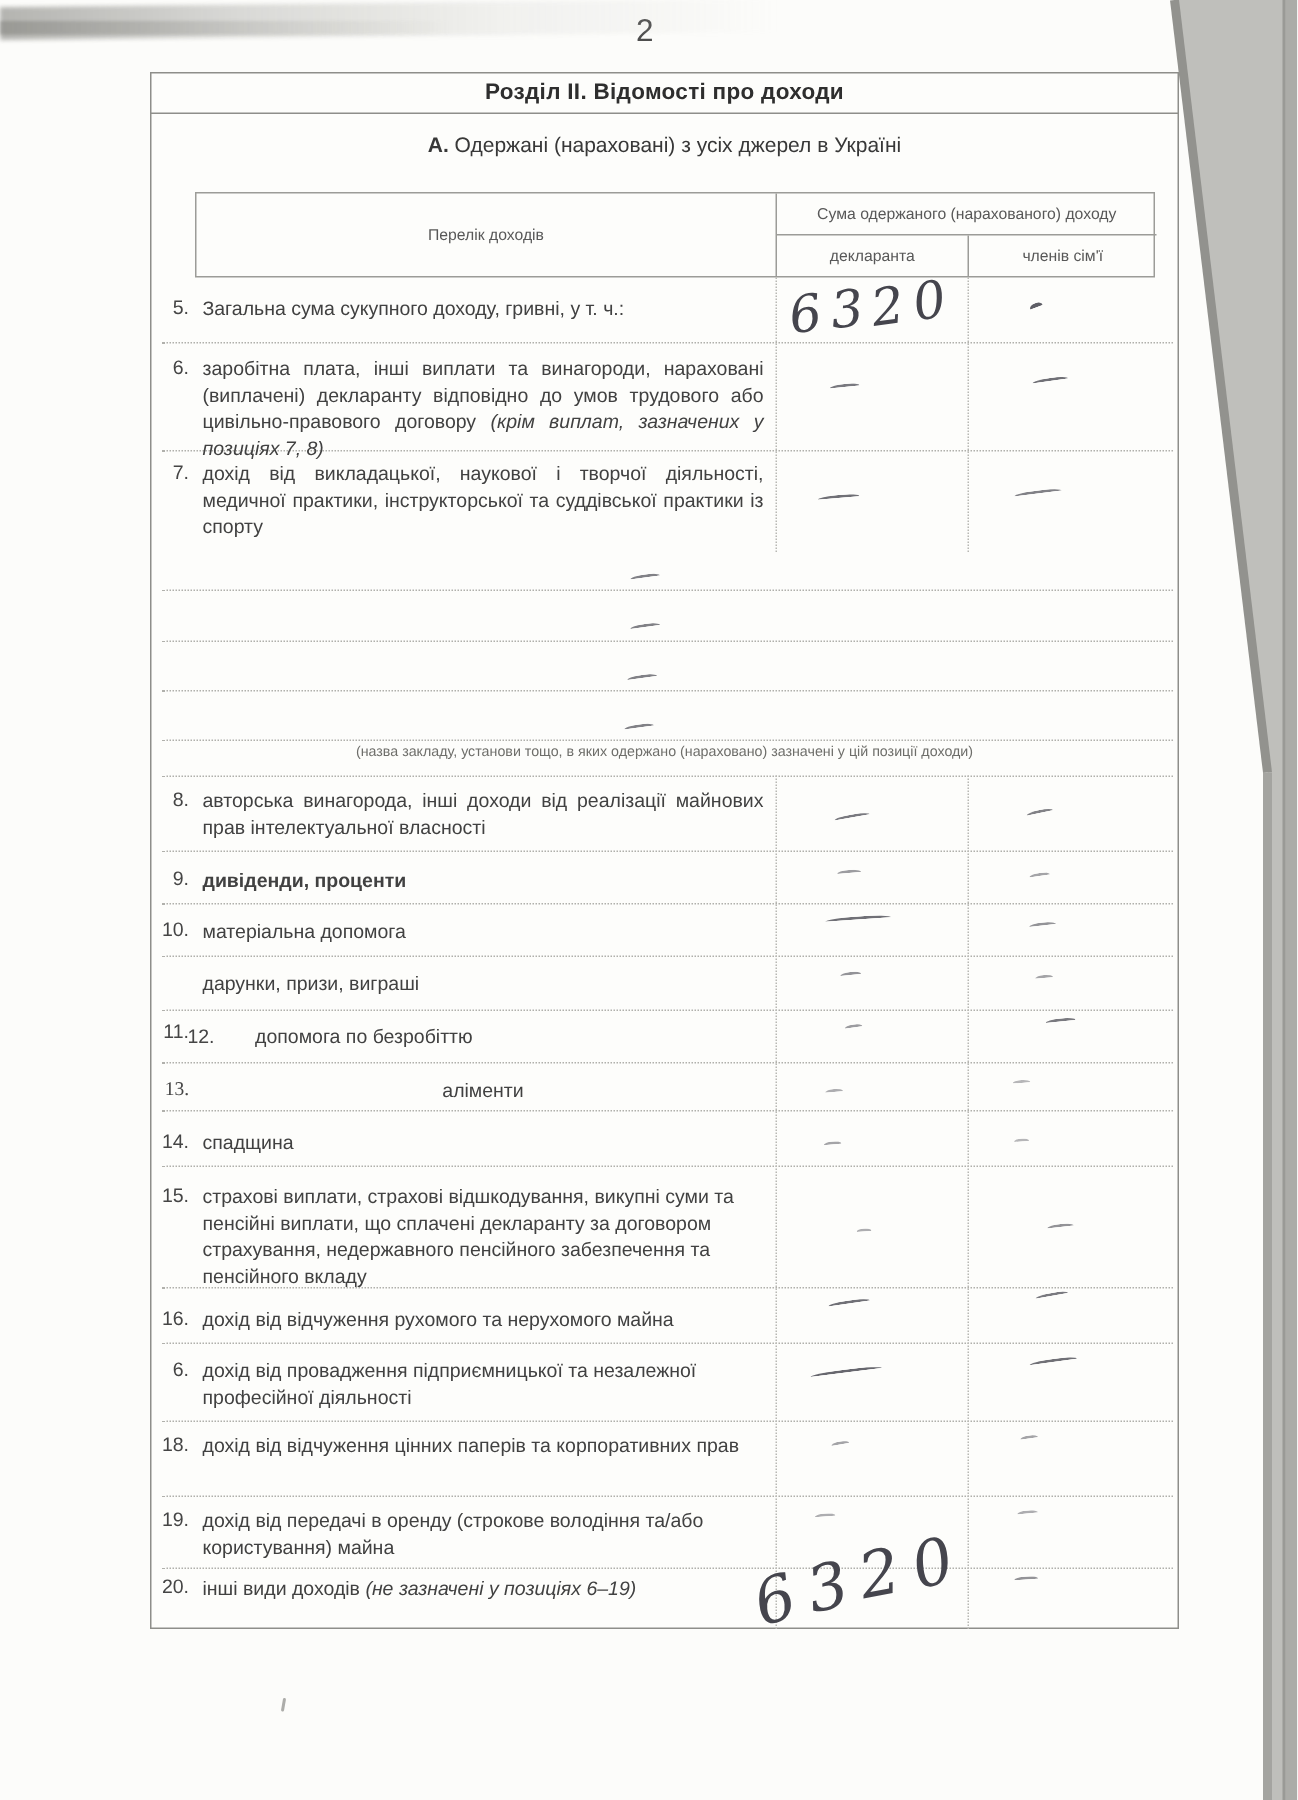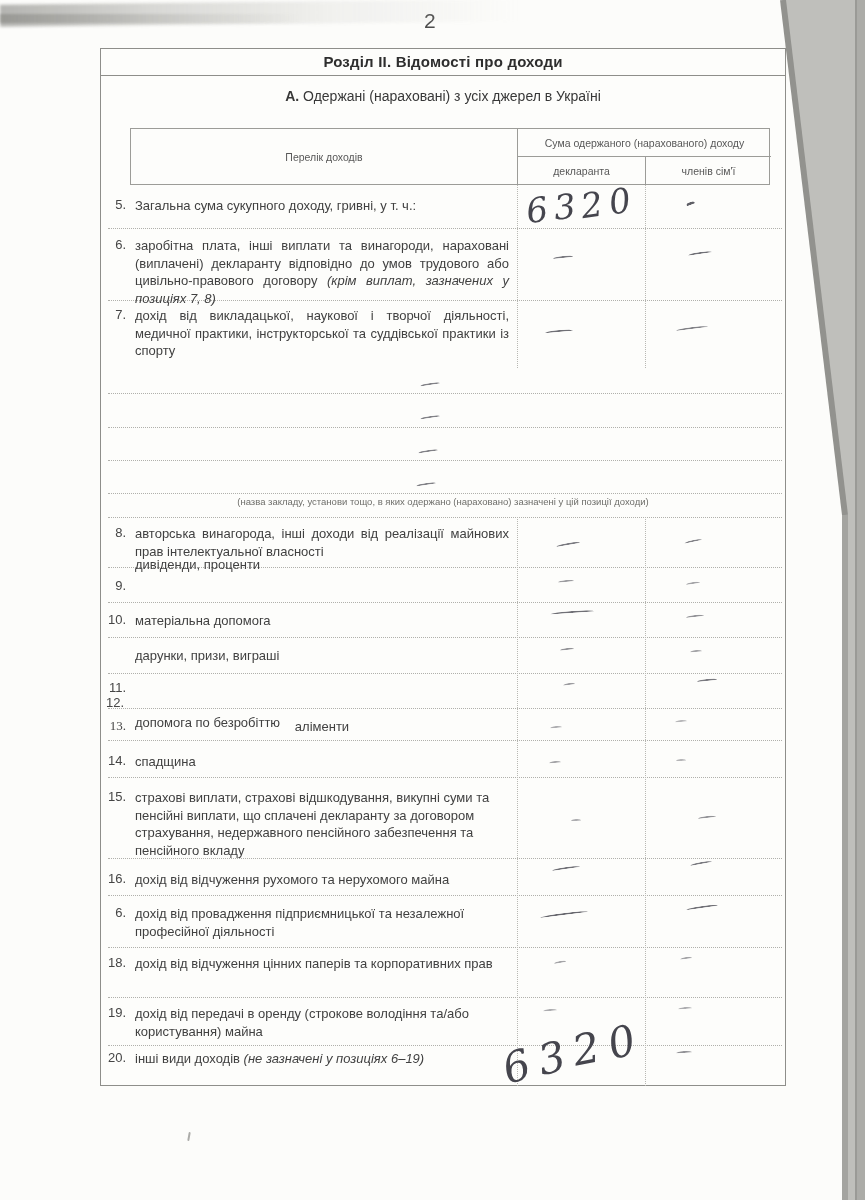--- a/index.html
+++ b/index.html
@@ -145,33 +145,33 @@
     <div class="dash" style="left: 688px; top: 252px; width: 24px; opacity: 0.8; transform: rotate(-8deg); border-top-width: 2px;"></div>
     <div class="row-num" style="left: 94px; top: 307px;">7.</div>
     <div class="row-text just" style="top: 307px;">дохід від викладацької, наукової і творчої діяльності, медичної практики, інструкторської та суддівської практики із спорту</div>
     <div class="dash" style="left: 545px; top: 330px; width: 28px; opacity: 0.8; transform: rotate(-5deg);"></div>
     <div class="dash" style="left: 676px; top: 327px; width: 32px; opacity: 0.7; transform: rotate(-7deg); border-top-width: 2px;"></div>
     <div class="row-num" style="left: 94px; top: 525px;">8.</div>
     <div class="row-text just" style="top: 525px;">авторська винагорода, інші доходи від реалізації майнових прав інтелектуальної власності</div>
     <div class="dash" style="left: 556px; top: 543px; width: 24px; opacity: 0.75; transform: rotate(-10deg);"></div>
     <div class="dash" style="left: 684px; top: 540px; width: 18px; opacity: 0.7; transform: rotate(-12deg); border-top-width: 2px;"></div>
     <div class="row-num" style="left: 94px; top: 578px;">9.</div>
-    <div class="row-text" style="top: 556px;">дивіденди, проценти</div>
+    <div class="row-text" style="top: 578px; font-weight: bold;">дивіденди, проценти</div>
     <div class="dash" style="left: 558px; top: 580px; width: 16px; opacity: 0.55; transform: rotate(-5deg);"></div>
     <div class="dash" style="left: 686px; top: 582px; width: 14px; opacity: 0.5; transform: rotate(-8deg); border-top-width: 2px;"></div>
     <div class="row-num" style="left: 94px; top: 612px;">10.</div>
     <div class="row-text" style="top: 612px;">матеріальна допомога</div>
     <div class="dash" style="left: 550px; top: 611px; width: 44px; opacity: 0.8; transform: rotate(-4deg);"></div>
     <div class="dash" style="left: 686px; top: 615px; width: 18px; opacity: 0.6; transform: rotate(-6deg); border-top-width: 2px;"></div>
     <div class="row-num" style="left: 94px; top: 647px; margin-top: 33px;">11.</div>
     <div class="row-text" style="top: 647px;">дарунки, призи, виграші</div>
     <div class="dash" style="left: 560px; top: 648px; width: 14px; opacity: 0.6; transform: rotate(-6deg);"></div>
     <div class="dash" style="left: 690px; top: 650px; width: 12px; opacity: 0.5; transform: rotate(-5deg); border-top-width: 2px;"></div>
-    <div class="row-num" style="left: 92px; top: 683px; margin-top: 12px;">12.</div>
-    <div class="row-text" style="top: 714px;">допомога по безробіттю</div>
+    <div class="row-num" style="left: 111px; top: 683px;">12.</div>
+    <div class="row-text" style="top: 682px; margin-left: 35px;">допомога по безробіттю</div>
     <div class="dash" style="left: 563px; top: 683px; width: 12px; opacity: 0.55; transform: rotate(-8deg);"></div>
     <div class="dash" style="left: 697px; top: 679px; width: 20px; opacity: 0.75; transform: rotate(-6deg); border-top-width: 2px;"></div>
     <div class="row-num" style="left: 94px; top: 718px; font-family: Liberation Serif, serif;">13.</div>
     <div class="row-text" style="top: 718px; text-align: center;">аліменти</div>
     <div class="dash" style="left: 550px; top: 726px; width: 12px; opacity: 0.45; transform: rotate(-5deg);"></div>
     <div class="dash" style="left: 675px; top: 720px; width: 12px; opacity: 0.4; transform: rotate(-4deg); border-top-width: 2px;"></div>
     <div class="row-num" style="left: 94px; top: 753px;">14.</div>
     <div class="row-text" style="top: 753px;">спадщина</div>
     <div class="dash" style="left: 549px; top: 761px; width: 12px; opacity: 0.5; transform: rotate(-5deg);"></div>
     <div class="dash" style="left: 676px; top: 759px; width: 10px; opacity: 0.4; transform: rotate(-4deg); border-top-width: 2px;"></div>

